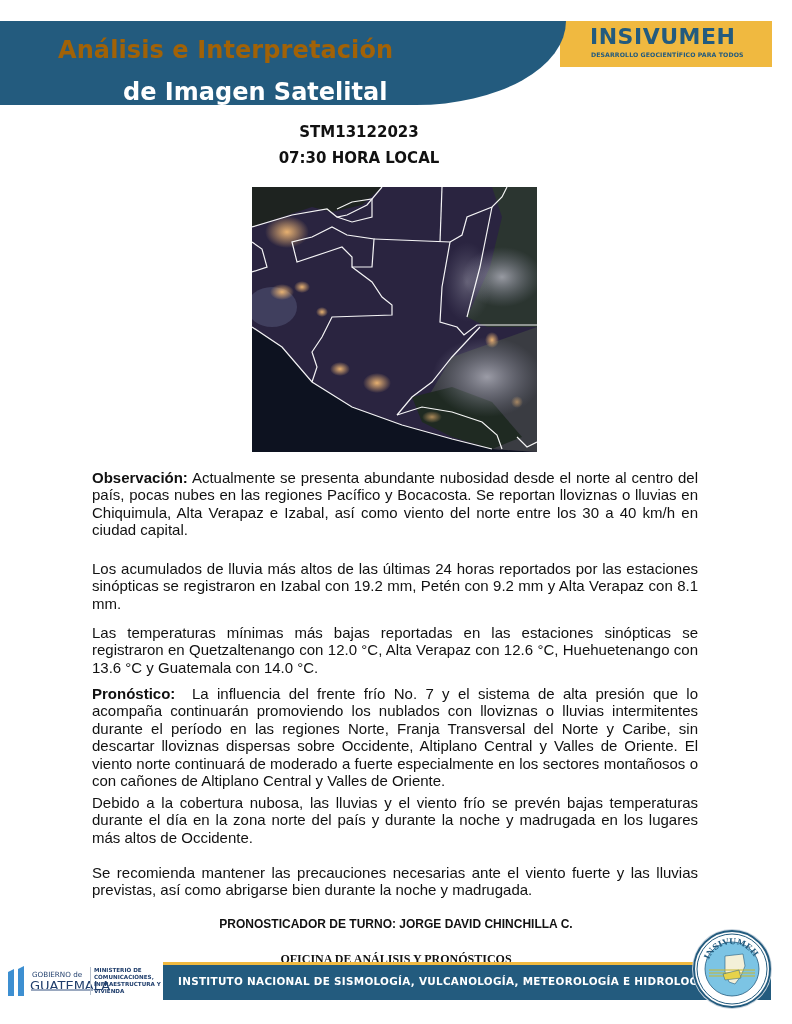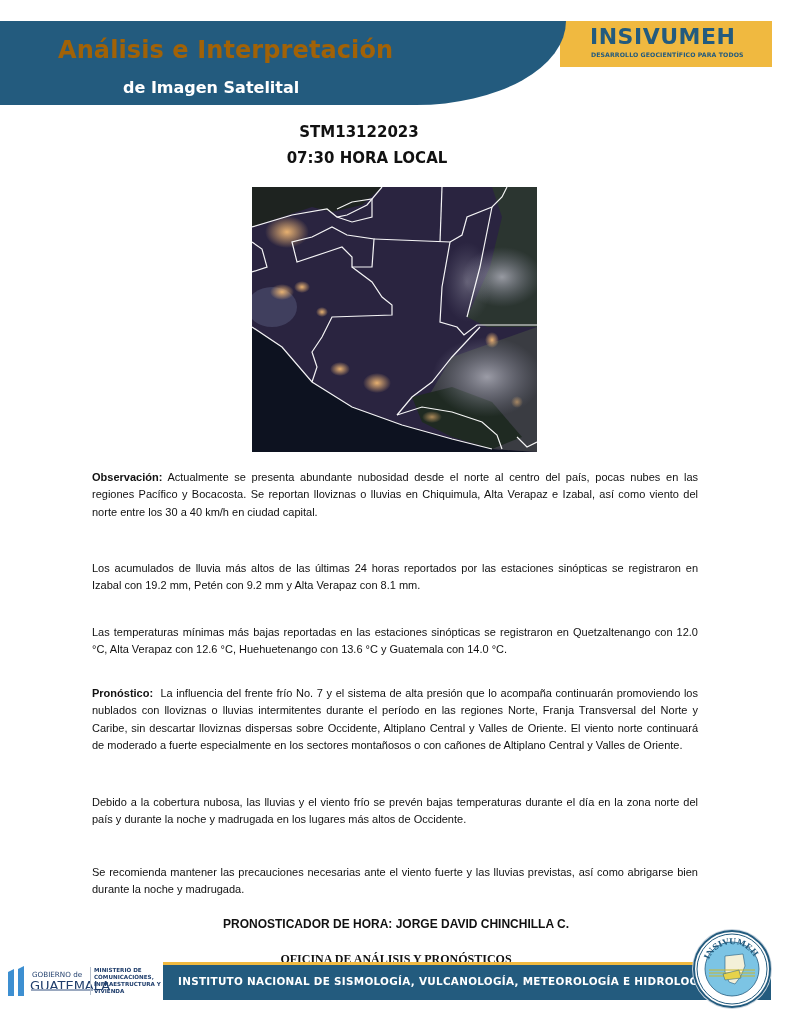--- a/index.html
+++ b/index.html
@@ -15,21 +15,21 @@
     overflow: hidden;
   }
   .header-title {
     position: absolute; left: 58px; top: 36px;
     font-family: "DejaVu Sans", sans-serif; font-weight: bold;
     font-size: 24px; color: #a16207; letter-spacing: 0.1px;
   }
   .header-subtitle {
     position: absolute; left: 123px; top: 78px;
     font-family: "DejaVu Sans", sans-serif; font-weight: bold;
-    font-size: 16px; color: #ffffff;
+    font-size: 24px; color: #ffffff;
   }
   .brand-band {
     position: absolute; left: 560px; top: 21px; width: 212px; height: 46px;
     background: #f0b940; z-index: 0;
   }
   .header-band { z-index: 1; }
   .brand-name {
     position: absolute; left: 590px; top: 24px; z-index: 2;
     font-family: "DejaVu Sans", sans-serif; font-weight: bold;
     font-size: 22px; color: #235b7e; letter-spacing: 0.5px;
@@ -39,33 +39,33 @@
     font-family: "DejaVu Sans", sans-serif; font-weight: bold;
     font-size: 6.2px; color: #235b7e; letter-spacing: 0.1px;
   }
 
   
   .report-code, .report-time {
     position: absolute; left: 0; width: 718px; text-align: center;
     font-family: "DejaVu Sans", sans-serif; font-weight: bold; font-size: 15px; color: #111;
   }
   .report-code { top: 123px; }
-  .report-time { top: 149px; margin-left: 8px; }
+  .report-time { top: 149px; }
 
   
   .sat-image {
     position: absolute; left: 252px; top: 187px; width: 285px; height: 265px;
     background: #241e33; overflow: hidden;
   }
   .sat-image svg { display: block; }
 
   
   .text-block {
     position: absolute; left: 92px; width: 606px;
-    font-family: "Liberation Sans", sans-serif; font-size: 11px; line-height: 17.4px;
+    font-family: "Liberation Sans", sans-serif; font-size: 15px; line-height: 17.4px;
     text-align: justify; color: #111;
   }
   .text-block b { font-weight: bold; }
   .p-obs { top: 469px; }
   .p-rain { top: 560px; }
   .p-temp { top: 612px; margin-top: 12px; }
   .p-pron { top: 685px; }
   .p-cold { top: 794px; }
   .p-rec { top: 864px; }
 
@@ -174,21 +174,21 @@
   </svg>
 </div>
 
 <p class="text-block p-obs"><b>Observación:</b><span> Actualmente se presenta abundante nubosidad desde el norte al centro del país, pocas nubes en las regiones Pacífico y Bocacosta. Se reportan lloviznas o lluvias en Chiquimula, Alta Verapaz e Izabal, así como viento del norte entre los 30 a 40 km/h en ciudad capital.</span></p>
 <p class="text-block p-rain">Los acumulados de lluvia más altos de las últimas 24 horas reportados por las estaciones sinópticas se registraron en Izabal con 19.2 mm, Petén con 9.2 mm y Alta Verapaz con 8.1 mm.</p>
 <p class="text-block p-temp">Las temperaturas mínimas más bajas reportadas en las estaciones sinópticas se registraron en Quetzaltenango con 12.0 °C, Alta Verapaz con 12.6 °C, Huehuetenango con 13.6 °C y Guatemala con 14.0 °C.</p>
 <p class="text-block p-pron"><b>Pronóstico:</b><span style="white-space:pre-wrap">  La influencia del frente frío No. 7 y el sistema de alta presión que lo acompaña continuarán promoviendo los nublados con lloviznas o lluvias intermitentes durante el período en las regiones Norte, Franja Transversal del Norte y Caribe, sin descartar lloviznas dispersas sobre Occidente, Altiplano Central y Valles de Oriente. El viento norte continuará de moderado a fuerte especialmente en los sectores montañosos o con cañones de Altiplano Central y Valles de Oriente.</span></p>
 <p class="text-block p-cold">Debido a la cobertura nubosa, las lluvias y el viento frío se prevén bajas temperaturas durante el día en la zona norte del país y durante la noche y madrugada en los lugares más altos de Occidente.</p>
 <p class="text-block p-rec">Se recomienda mantener las precauciones necesarias ante el viento fuerte y las lluvias previstas, así como abrigarse bien durante la noche y madrugada.</p>
 
-<div class="signoff signoff-1">PRONOSTICADOR DE HORA: JORGE DAVID CHINCHILLA C.</div>
+<div class="signoff signoff-1">PRONOSTICADOR DE TURNO: JORGE DAVID CHINCHILLA C.</div>
 <div class="signoff signoff-2">OFICINA DE ANÁLISIS Y PRONÓSTICOS</div>
 
 <div class="gov-logo">
   <svg class="gov-bars" width="22" height="32" viewBox="0 0 22 32">
     <path d="M2 6 L8 3 L8 30 L2 30 Z" fill="#3d8fd1"></path>
     <path d="M12 3 L18 0 L18 30 L12 30 Z" fill="#3d8fd1"></path>
   </svg>
   <div class="gov-name-1">GOBIERNO de</div>
   <div class="gov-name-2">GUATEMALA</div>
   <div class="gov-sub"></div>

